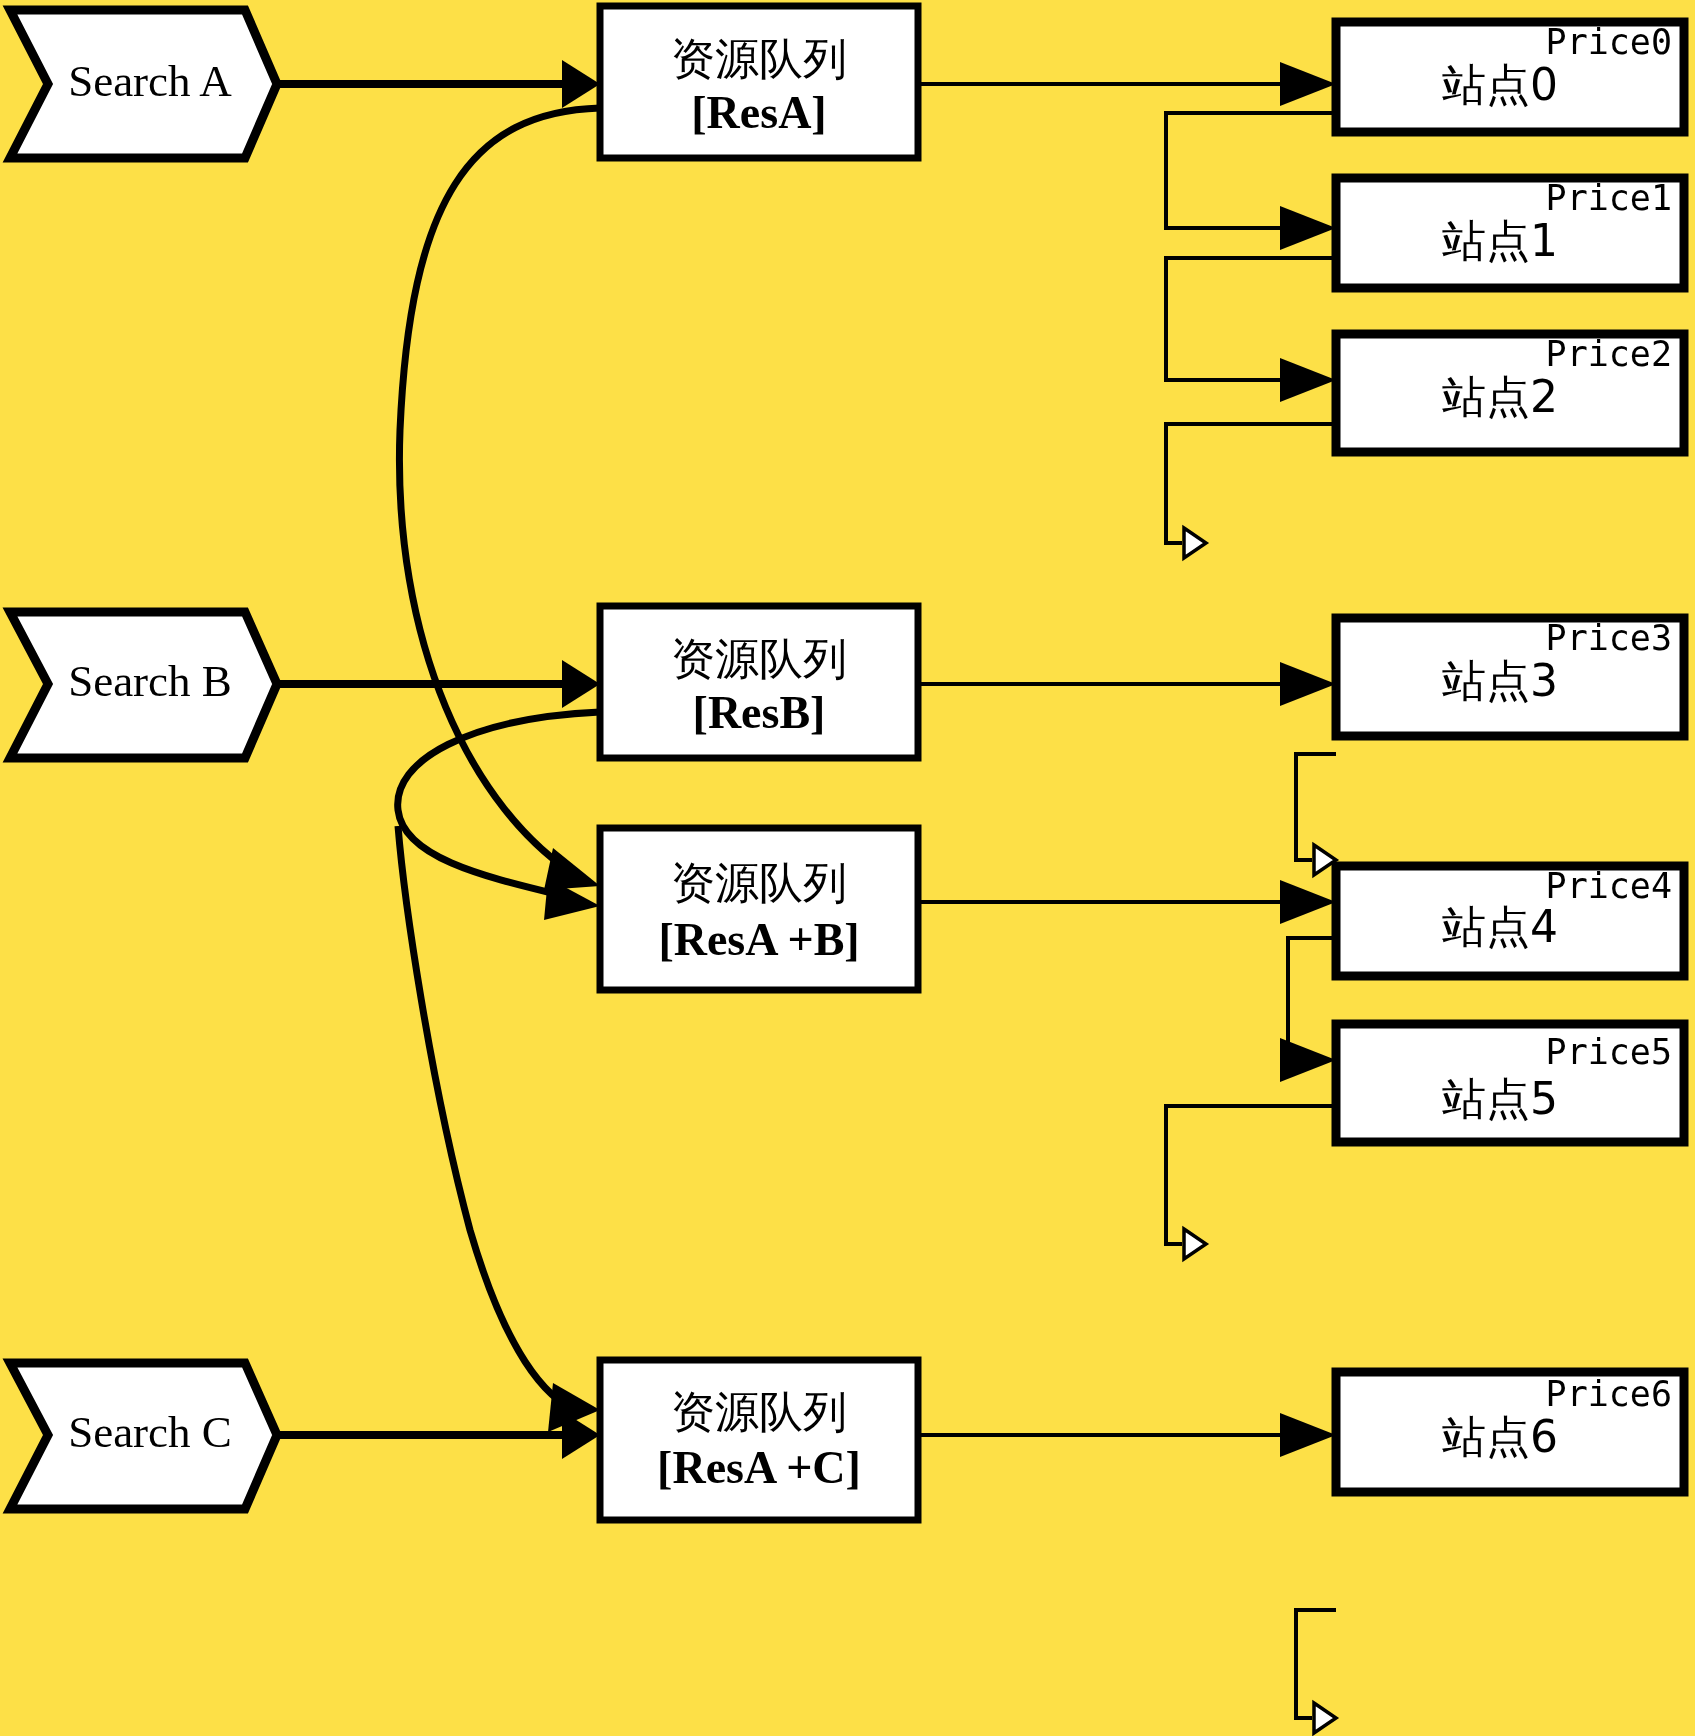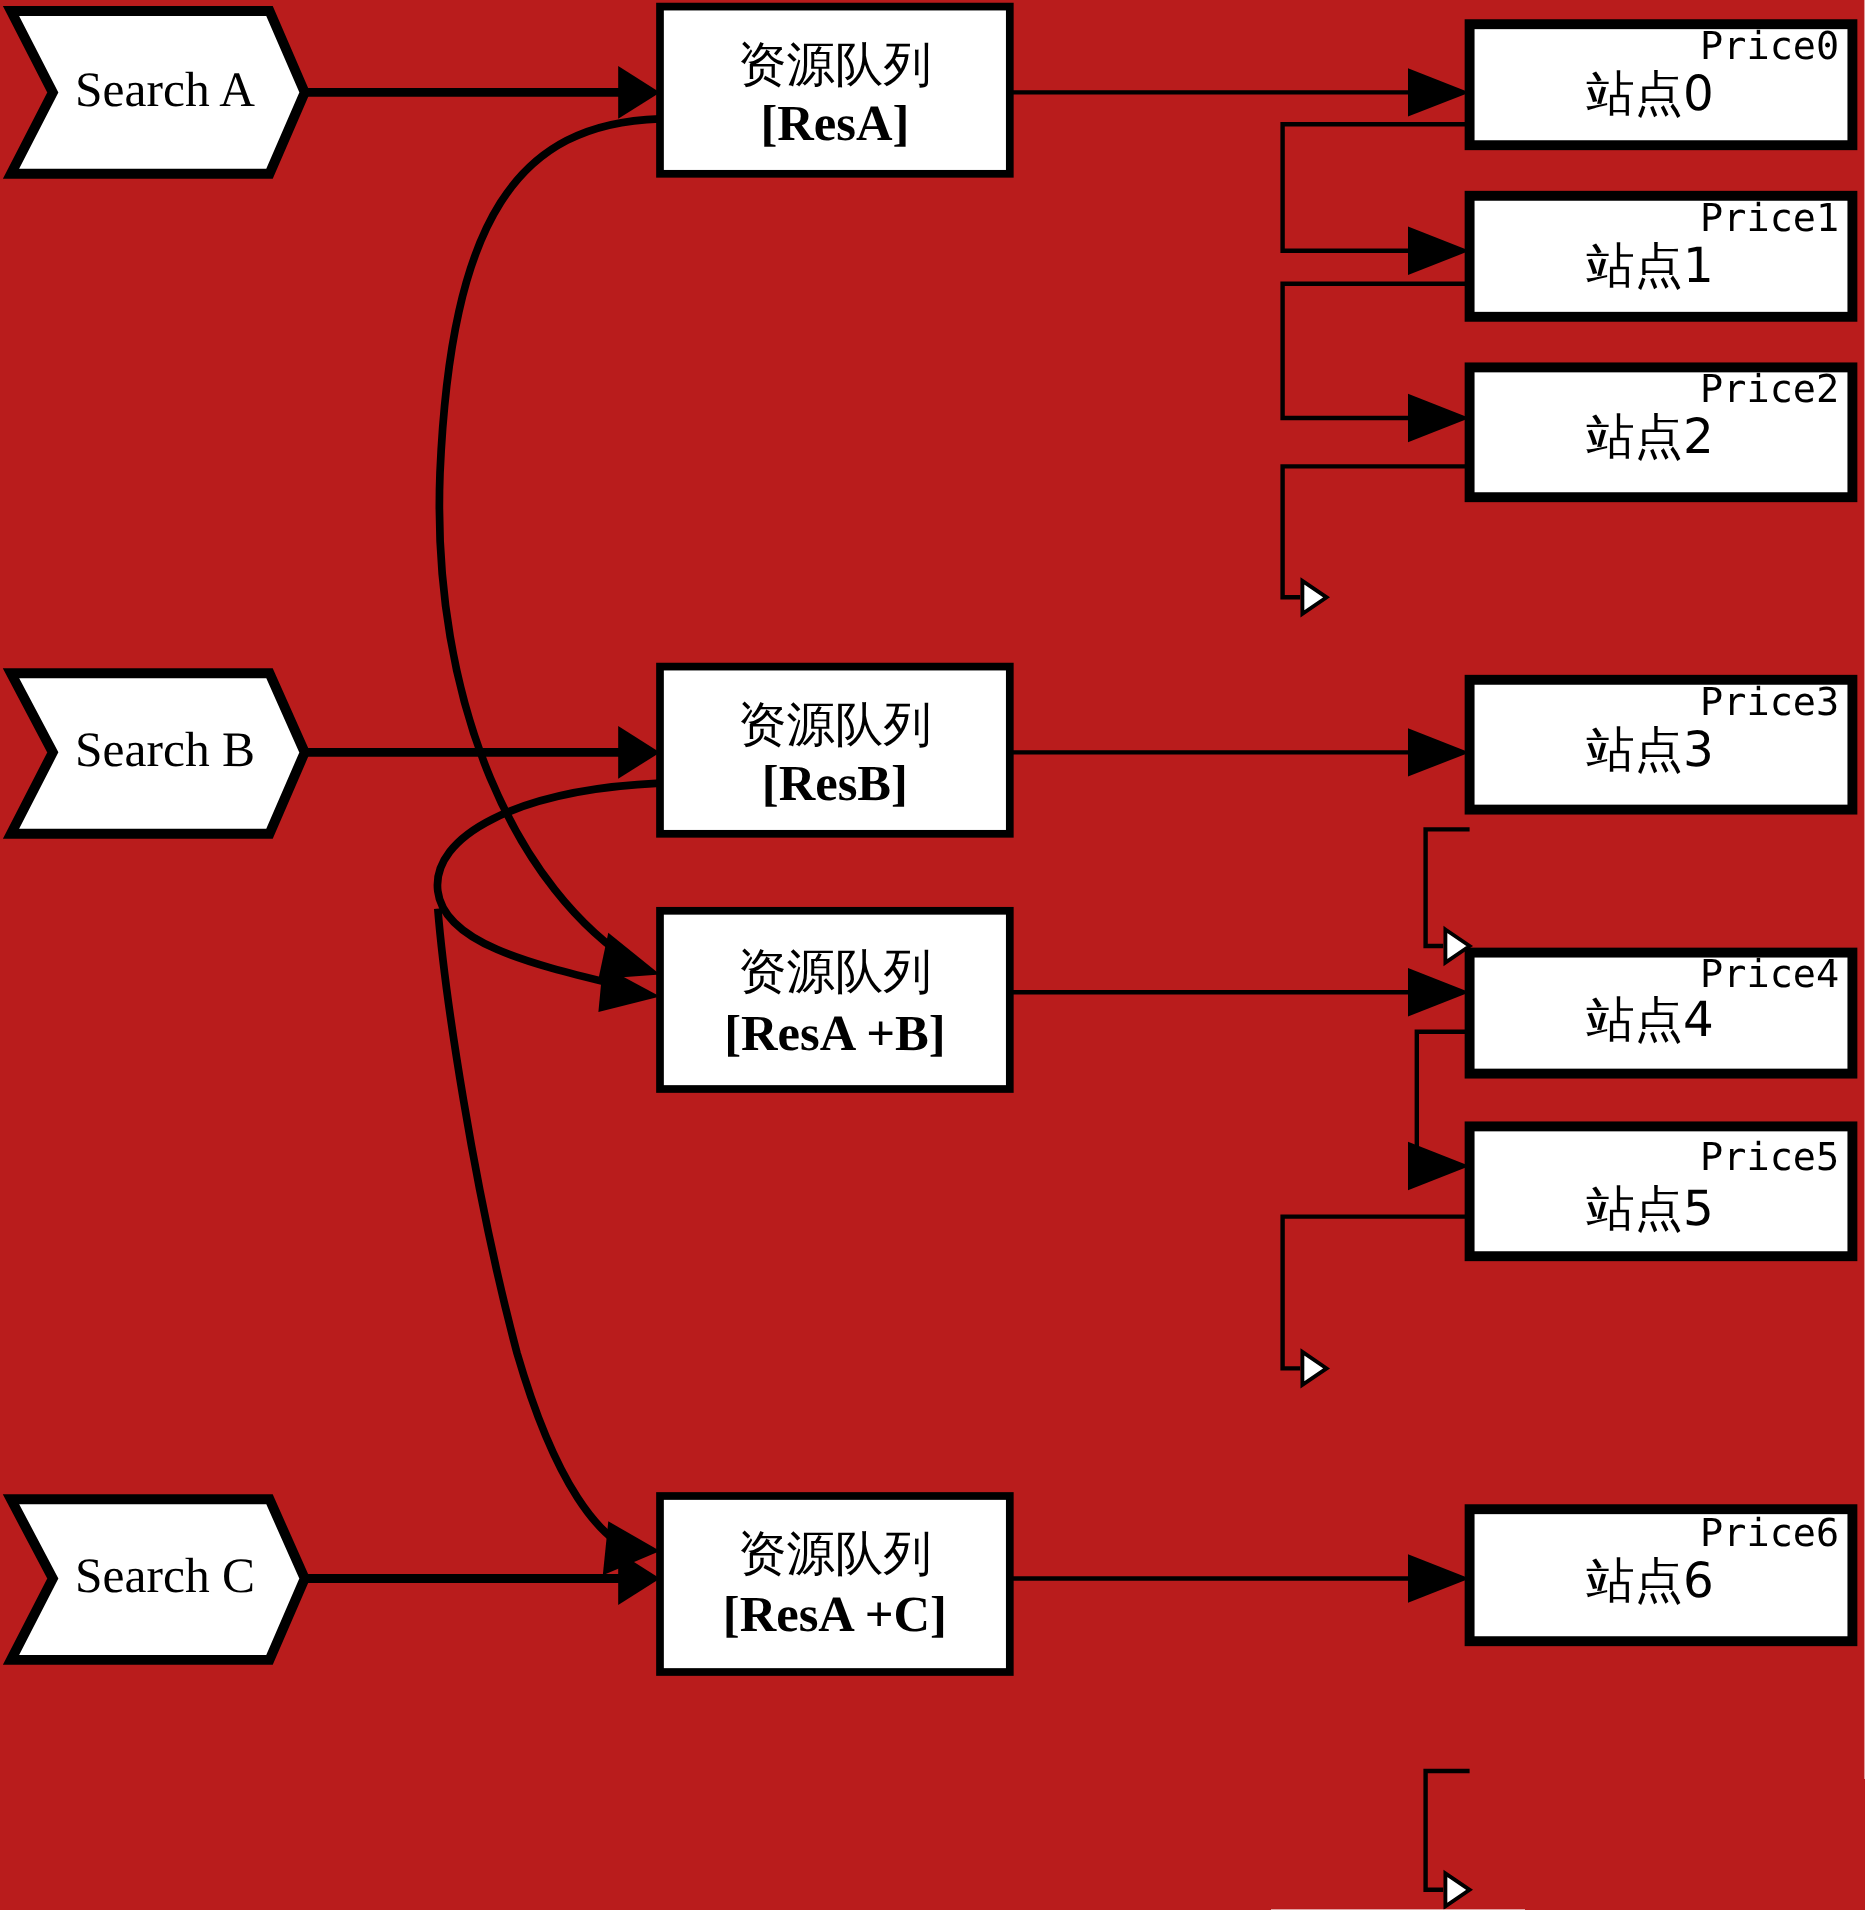--- a/index.html
+++ b/index.html
@@ -10,21 +10,21 @@
   body {
     width: 1695px;
     height: 1736px;
     font-family: "Liberation Serif", serif;
     overflow: hidden;
   }
   #diagram-root {
     position: relative;
     width: 1695px;
     height: 1736px;
-    background: #b91c1c;
+    background: #fde047;
   }
   svg.diagram {
     display: block;
     width: 1695px;
     height: 1736px;
   }
   .node-box { fill: #ffffff; stroke: #000000; stroke-width: 7; }
   .site-box { fill: #ffffff; stroke: #000000; stroke-width: 9; }
   .search-shape { fill: #ffffff; stroke: #000000; stroke-width: 9; stroke-linejoin: miter; }
   .edge-thick { stroke: #000000; stroke-width: 8; fill: none; }

